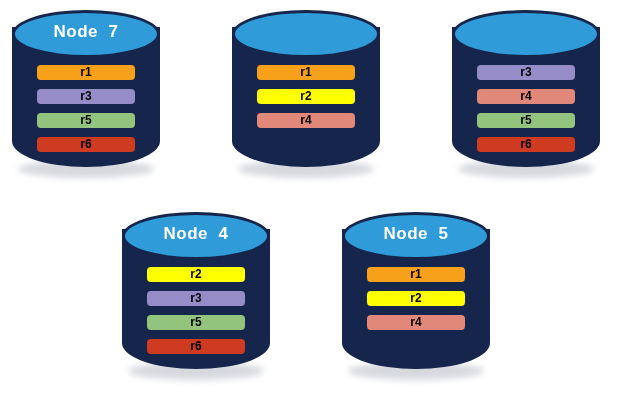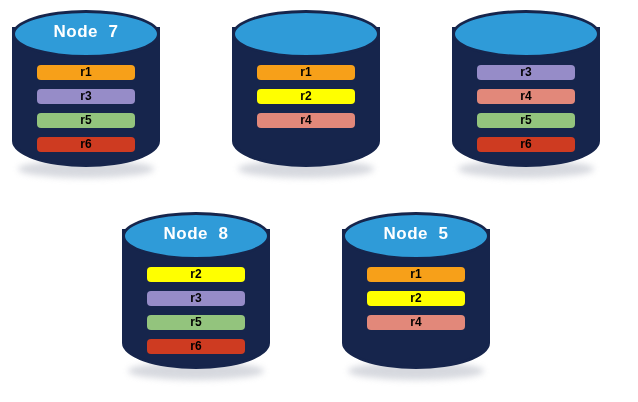--- a/index.html
+++ b/index.html
@@ -128,21 +128,21 @@
         <div class="shard" style="background: rgb(150, 140, 200);">r3</div>
         <div class="shard" style="background: rgb(226, 136, 122);">r4</div>
         <div class="shard" style="background: rgb(147, 196, 125);">r5</div>
         <div class="shard" style="background: rgb(206, 59, 33);">r6</div>
       </div>
     </div>
     <div class="node" style="left: 122px; top: 212px;">
       <div class="cyl-shadow"></div>
       <div class="cyl-body"></div>
       <div class="cyl-top"></div>
-      <div class="node-label">Node  8</div>
+      <div class="node-label">Node  4</div>
       <div class="shards">
         <div class="shard" style="background: rgb(255, 255, 0);">r2</div>
         <div class="shard" style="background: rgb(150, 140, 200);">r3</div>
         <div class="shard" style="background: rgb(147, 196, 125);">r5</div>
         <div class="shard" style="background: rgb(206, 59, 33);">r6</div>
       </div>
     </div>
     <div class="node" style="left: 342px; top: 212px; padding-left: 44px;">
       <div class="cyl-shadow"></div>
       <div class="cyl-body"></div>

